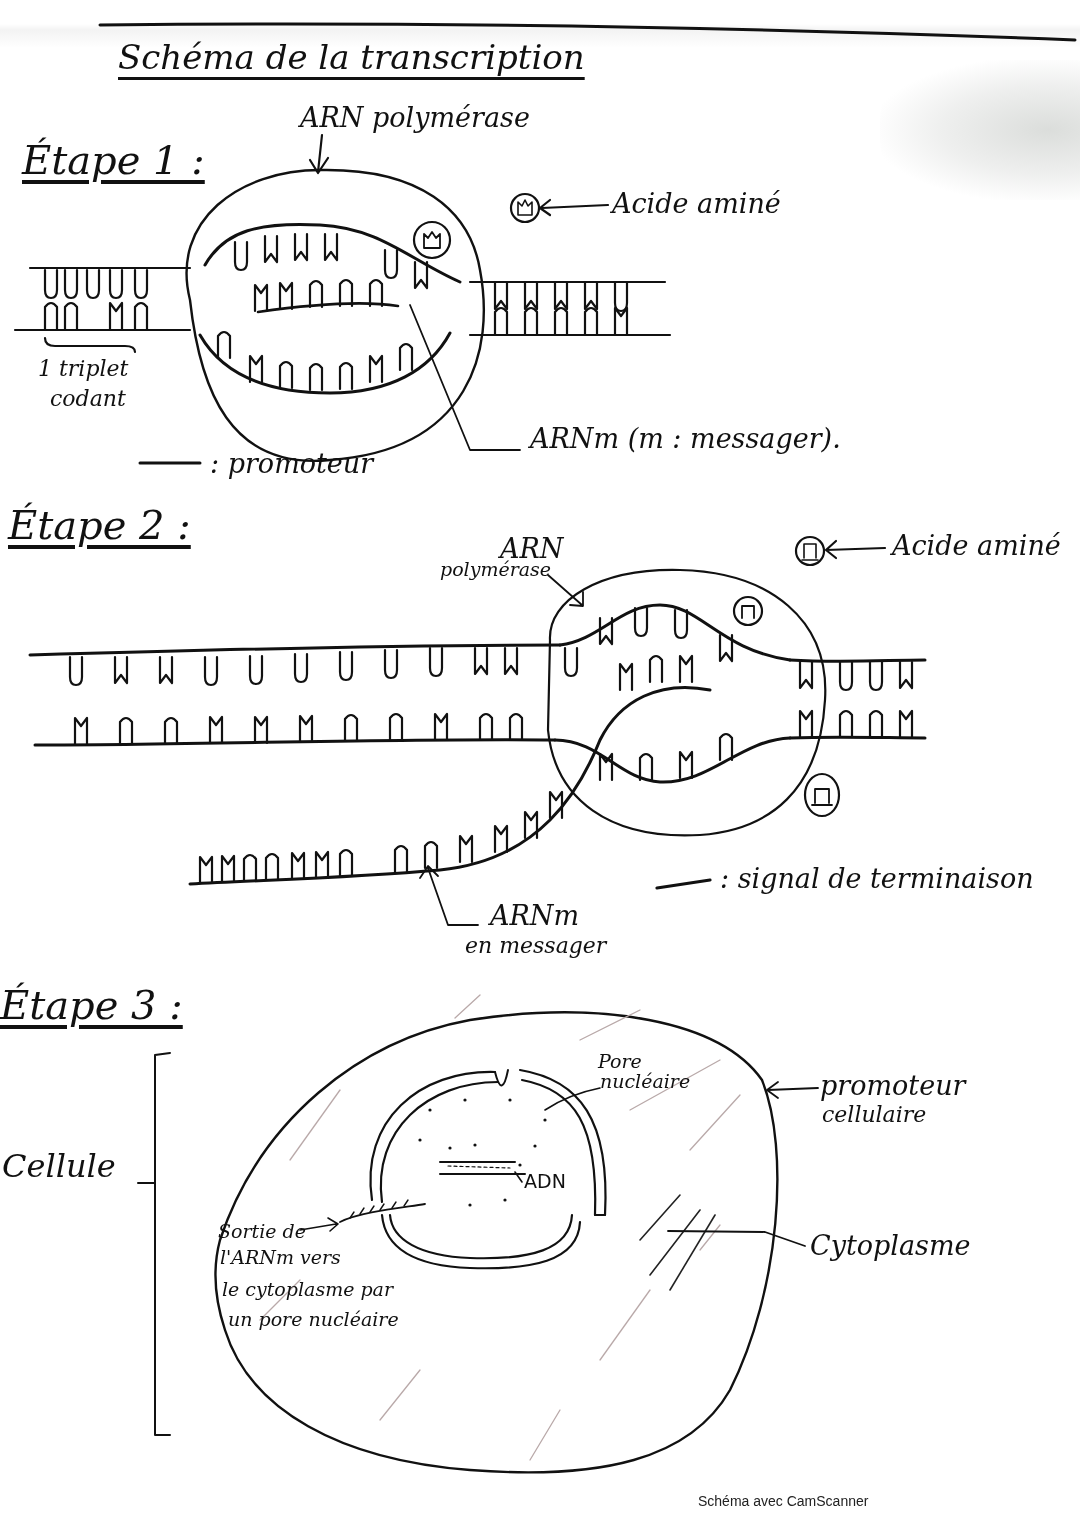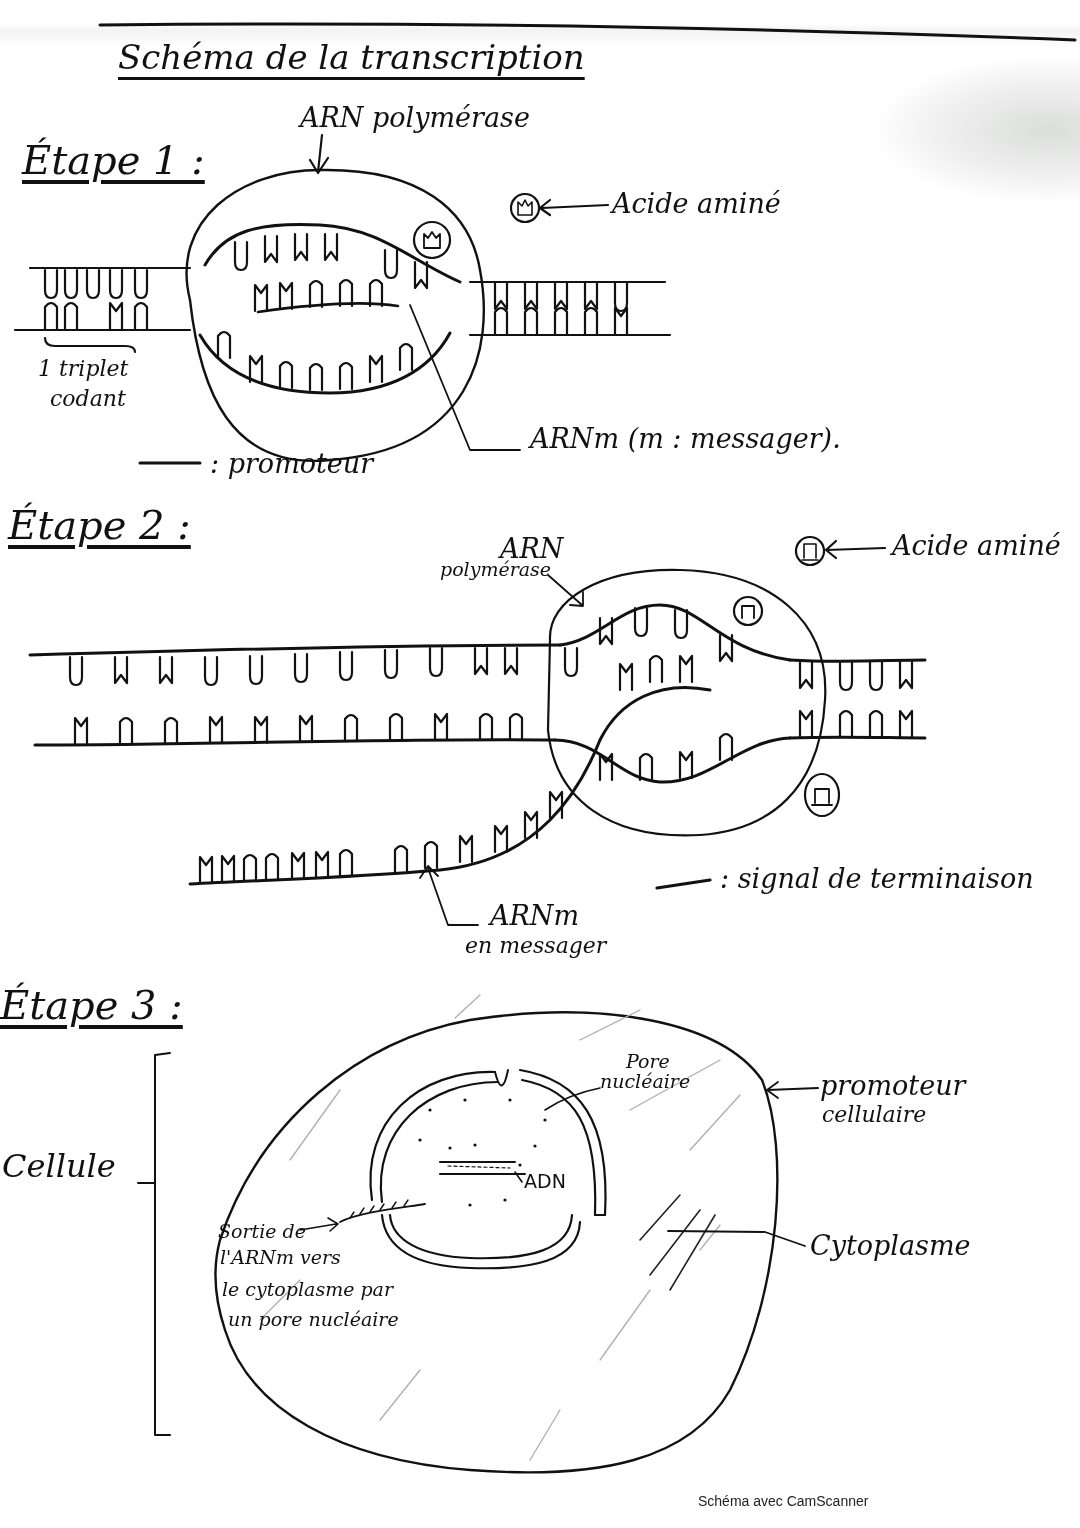--- a/index.html
+++ b/index.html
@@ -471,21 +471,21 @@
   <div class="hand step" style="left:8px; top:505px;">Étape 2 :</div>
   <div class="hand lbl" style="left:500px; top:535px;">ARN</div>
   <div class="hand lbl-xs" style="left:440px; top:560px;">polymérase</div>
   <div class="hand lbl" style="left:892px; top:532px;">Acide aminé</div>
   <div class="hand lbl" style="left:720px; top:865px;">: signal de terminaison</div>
   <div class="hand lbl" style="left:490px; top:902px;">ARNm</div>
   <div class="hand lbl-sm" style="left:465px; top:935px;">en messager</div>
 
   <div class="hand step" style="left:0px; top:985px;">Étape 3 :</div>
   <div class="hand lbl" style="left:2px; top:1150px; font-size:32px;">Cellule</div>
-  <div class="hand lbl-xs" style="left:598px; top:1052px;margin-left:28px;">Pore</div>
+  <div class="hand lbl-xs" style="left:598px; top:1052px;">Pore</div>
   <div class="hand lbl-xs" style="left:600px; top:1072px;">nucléaire</div>
   <div class="hand lbl-xs" style="left:524px; top:1172px; font-style:normal; font-family:'DejaVu Sans',sans-serif;">ADN</div>
   <div class="hand lbl" style="left:820px; top:1072px;">promoteur</div>
   <div class="hand lbl-sm" style="left:822px; top:1104px;">cellulaire</div>
   <div class="hand lbl" style="left:810px; top:1232px;font-style:italic;">Cytoplasme</div>
   <div class="hand lbl-xs" style="left:218px; top:1222px;">Sortie de</div>
   <div class="hand lbl-xs" style="left:220px; top:1248px;">l'ARNm vers</div>
   <div class="hand lbl-xs" style="left:222px; top:1280px;">le cytoplasme par</div>
   <div class="hand lbl-xs" style="left:228px; top:1310px;">un pore nucléaire</div>
 

